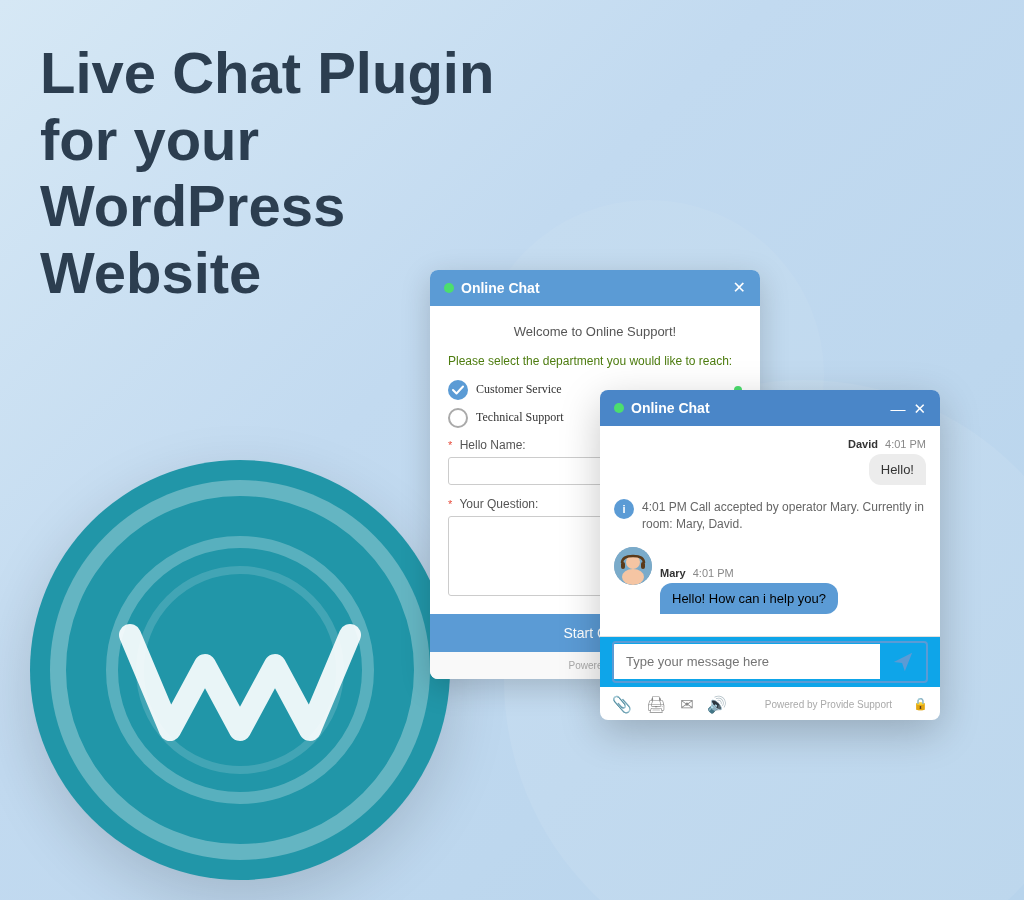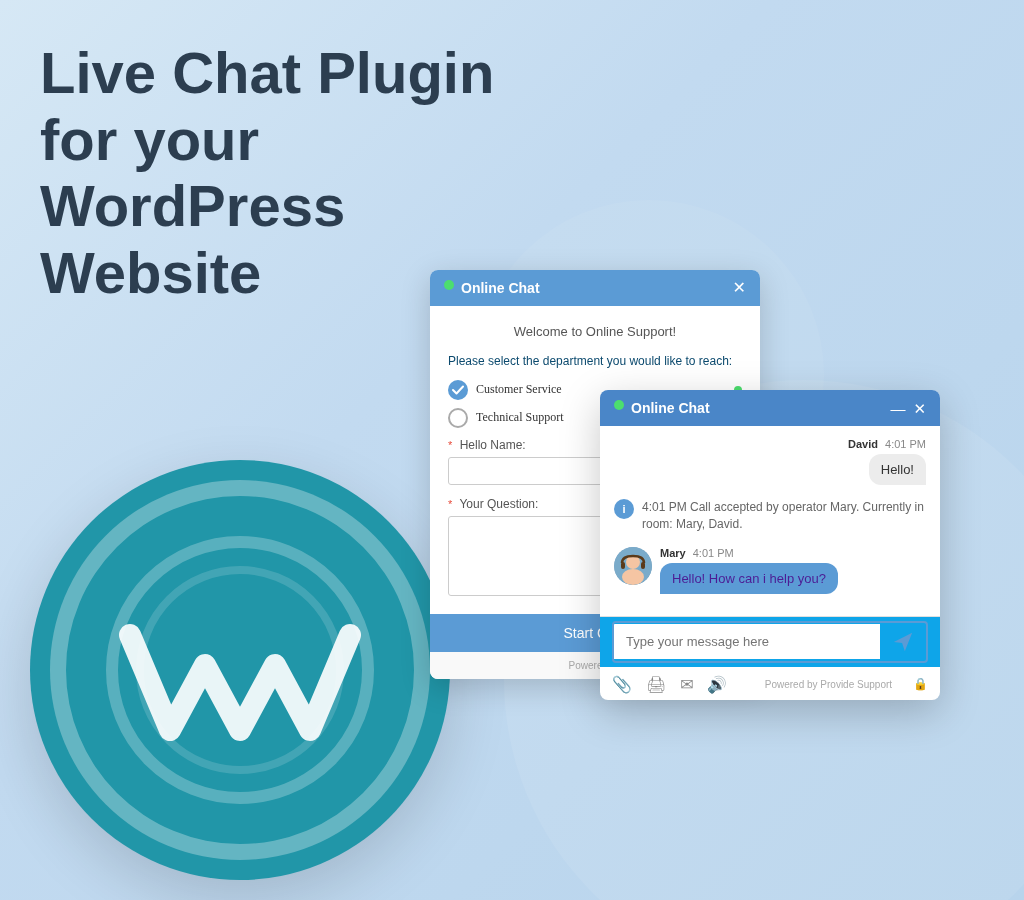--- a/index.html
+++ b/index.html
@@ -110,21 +110,21 @@
     .chat-header {
       background: #5b9bd5;
       padding: 10px 14px;
       display: flex;
       align-items: center;
       justify-content: space-between;
     }
 
     .chat-header-left {
       display: flex;
-      align-items: flex-start;
+      align-items: center;
       gap: 7px;
     }
 
     .status-dot {
       width: 10px;
       height: 10px;
       border-radius: 50%;
       background: #4cde6e;
     }
 
@@ -151,21 +151,21 @@
     .chat-welcome {
       text-align: center;
       font-size: 13px;
       color: #555;
       margin-bottom: 14px;
       font-weight: 500;
     }
 
     .dept-label {
       font-size: 12px;
-      color: #0c4a6e;
+      color: #4d7c0f;
       margin-bottom: 10px;
       line-height: 1.4;
     }
 
     .dept-item {
       display: flex;
       align-items: center;
       gap: 8px;
       margin-bottom: 8px;
       font-family: Liberation Serif, serif;
@@ -387,25 +387,26 @@
       background: linear-gradient(135deg, #8aacca 0%, #6b9bb8 100%);
       display: flex;
       align-items: center;
       justify-content: center;
     }
 
     .msg-left-content {
       display: flex;
       flex-direction: column;
       gap: 4px;
+      margin-top: 20px;
     }
 
     .bubble-blue {
       background: #5b9bd5;
-      color: #4c1d95;
+      color: #000000;
       border-radius: 12px 12px 12px 0;
       padding: 8px 12px;
       font-size: 13px;
       max-width: 200px;
     }
 
     
     .chat2-input-area {
       border-top: 1px solid #e0e0e0;
       padding: 4px 12px;

